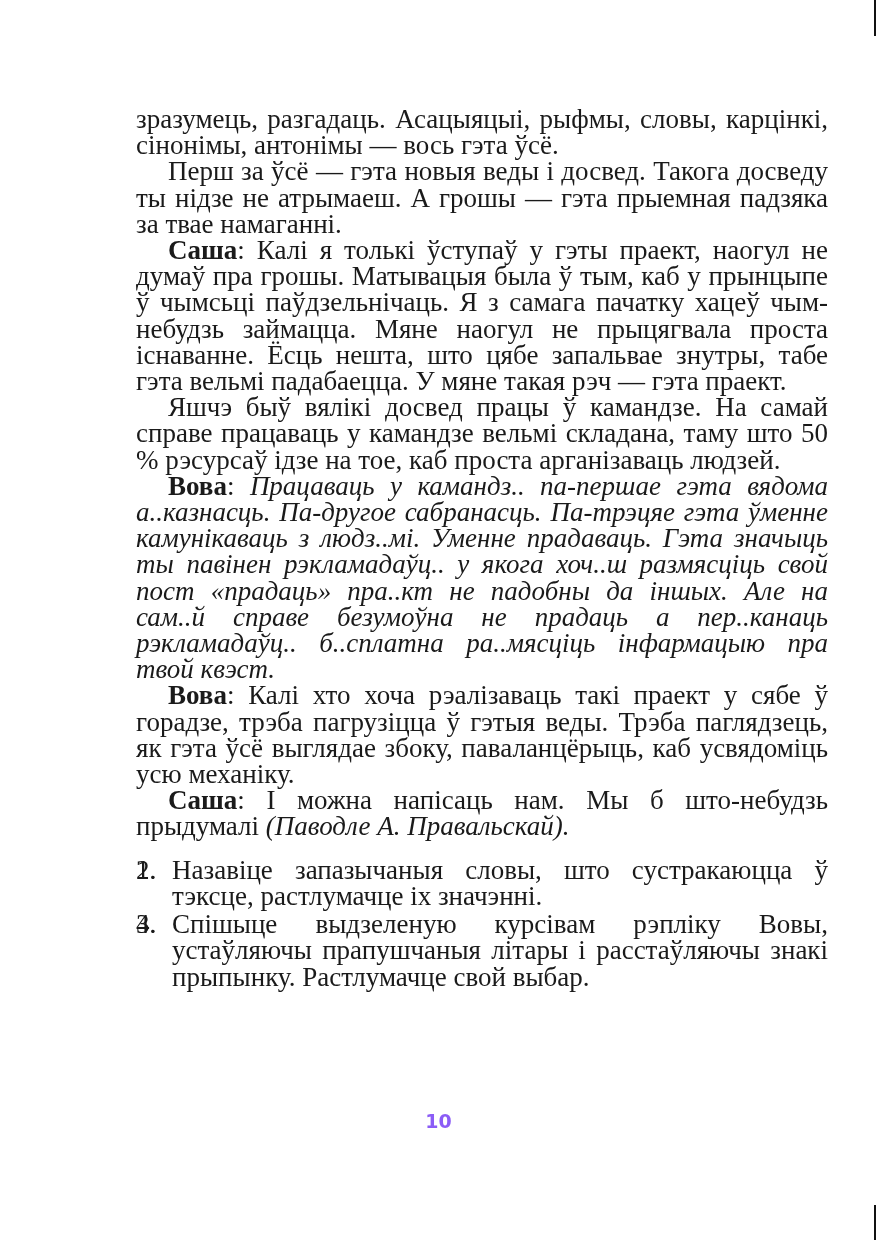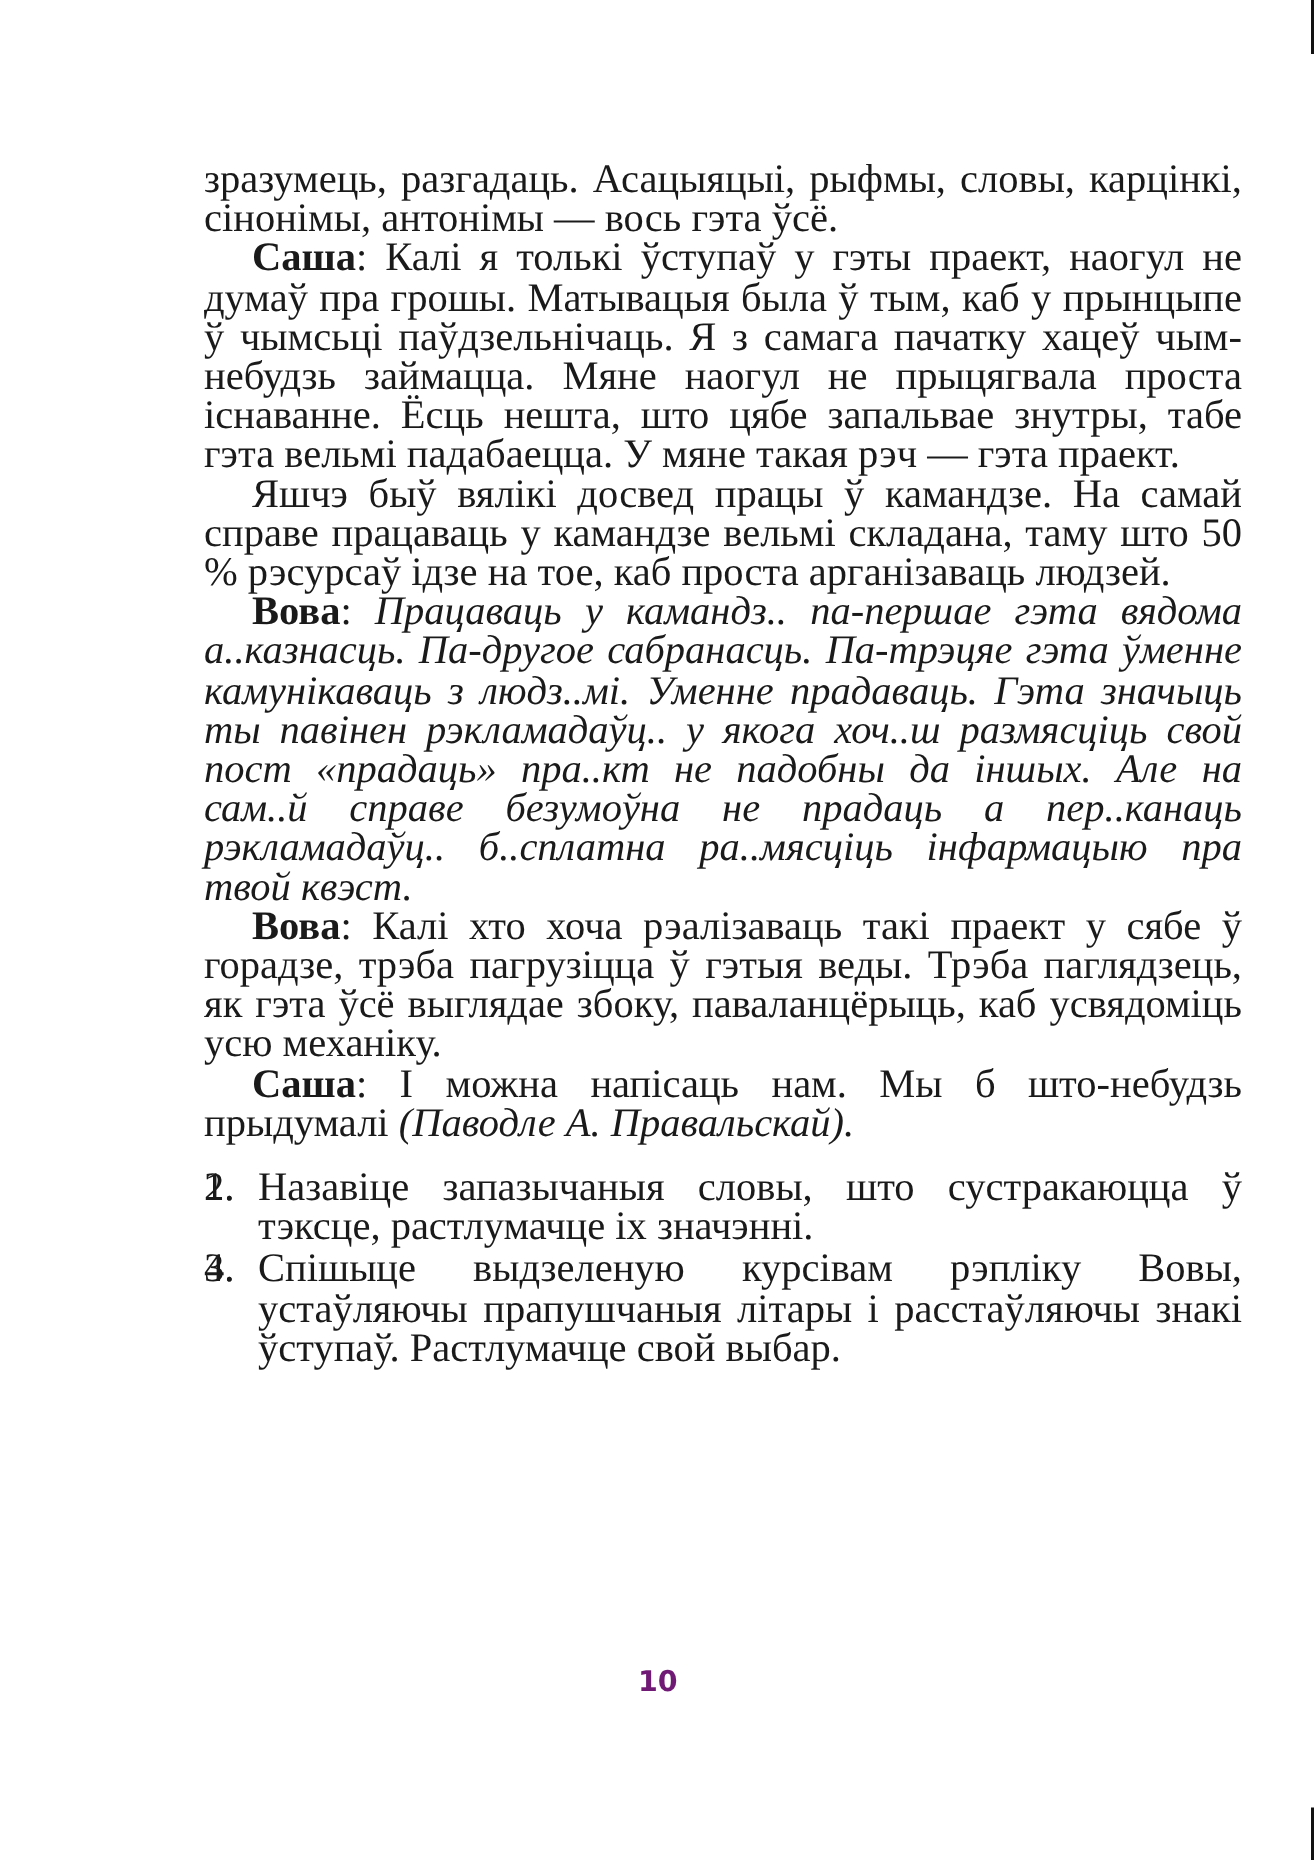--- a/index.html
+++ b/index.html
@@ -13,31 +13,34 @@
             font-size: 27px; line-height: 26.2px; text-align: justify; }
     .page p { margin: 0; }
     .indent { text-indent: 32px; }
     .speaker { font-weight: bold; }
     .ital { font-style: italic; }
     .questions { margin: 17px 0 0 0; padding: 0; list-style: none; }
     .questions li { position: relative; padding-left: 36px; margin-bottom: 2px; }
     .questions .num { position: absolute; left: 0; top: 0; }
     .page-number { position: absolute; top: 1110px; left: 0; width: 877px; text-align: center;
                    font-family: "DejaVu Sans", "Liberation Sans", sans-serif; font-weight: bold;
-                   font-size: 19px; color: #701a75; }
+                   font-size: 19px; color: #8b5cf6; }
   </style>
 </head>
 <body>
 
 <div class="crop-mark crop-top"></div>
 <div class="crop-mark crop-bottom"></div>
 
 <div class="page">
   <p>
     <span>зразумець, разгадаць. Асацыяцыі, рыфмы, словы, карцінкі, сінонімы, антонімы — вось гэта ўсё.</span>
+  </p>
+  <p class="indent">
+    <span>Перш за ўсё — гэта новыя веды і досвед. Такога досведу ты нідзе не атрымаеш. А грошы — гэта прыемная падзяка за твае намаганні.</span>
   </p>
   <p class="indent">
     <span class="speaker">Саша</span><span>: </span><span>Калі я толькі ўступаў у гэты праект, наогул не думаў пра грошы. Матывацыя была ў тым, каб у прынцыпе ў чымсьці паўдзельнічаць. Я з самага пачатку хацеў чым-небудзь займацца. Мяне наогул не прыцягвала проста існаванне. Ёсць нешта, што цябе запальвае знутры, табе гэта вельмі падабаецца. У мяне такая рэч — гэта праект.</span>
   </p>
   <p class="indent">
     <span>Яшчэ быў вялікі досвед працы ў камандзе. На самай справе працаваць у камандзе вельмі складана, таму што 50 % рэсурсаў ідзе на тое, каб проста арганізаваць людзей.</span>
   </p>
   <p class="indent">
     <span class="speaker">Вова</span><span>: </span><span class="ital">Працаваць у камандз.. па-першае гэта вядома а..казнасць. Па-другое сабранасць. Па-трэцяе гэта ўменне камунікаваць з людз..мі. Уменне прадаваць. Гэта значыць ты павінен рэкламадаўц.. у якога хоч..ш размясціць свой пост «прадаць» пра..кт не падобны да іншых. Але на сам..й справе безумоўна не прадаць а пер..канаць рэкламадаўц.. б..сплатна ра..мясціць інфармацыю пра твой квэст.</span>
   </p>
@@ -54,18 +57,18 @@
     </li>
     <li>
       <span class="num">2.</span>
       <span>Назавіце запазычаныя словы, што сустракаюцца ў тэксце, растлумачце іх значэнні.</span>
     </li>
     <li>
       <span class="num">3.</span>
     </li>
     <li>
       <span class="num">4.</span>
-      <span>Спішыце выдзеленую курсівам рэпліку Вовы, устаўляючы прапушчаныя літары і расстаўляючы знакі ўступаў. Растлумачце свой выбар.</span>
+      <span>Спішыце выдзеленую курсівам рэпліку Вовы, устаўляючы прапушчаныя літары і расстаўляючы знакі прыпынку. Растлумачце свой выбар.</span>
     </li>
   </ol>
 </div>
 
 <div class="page-number">10</div>
 
 </body></html>

